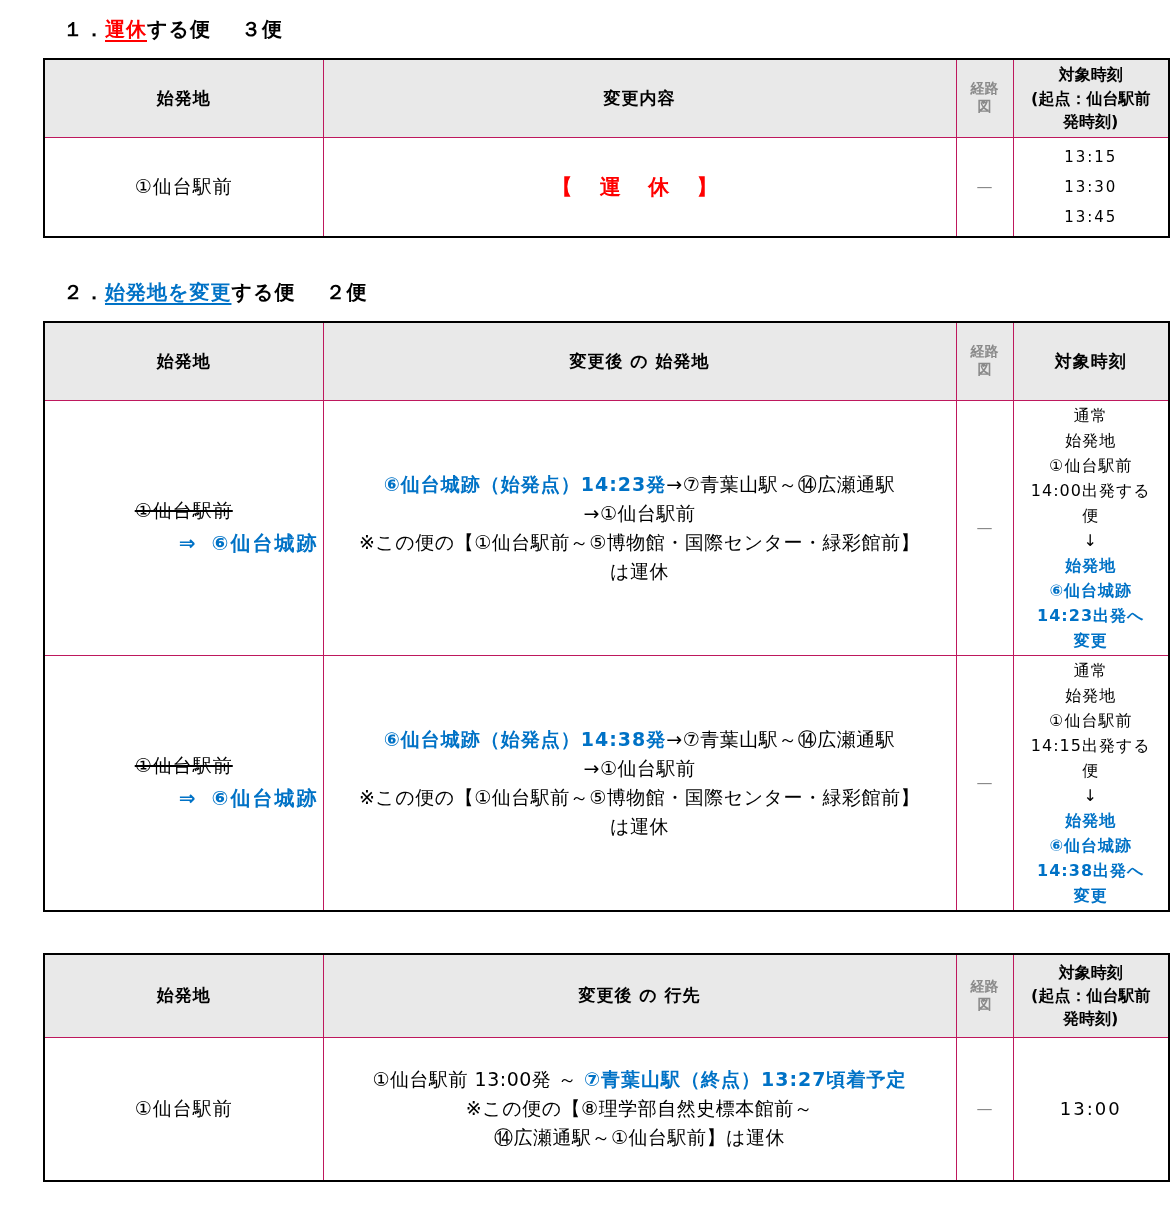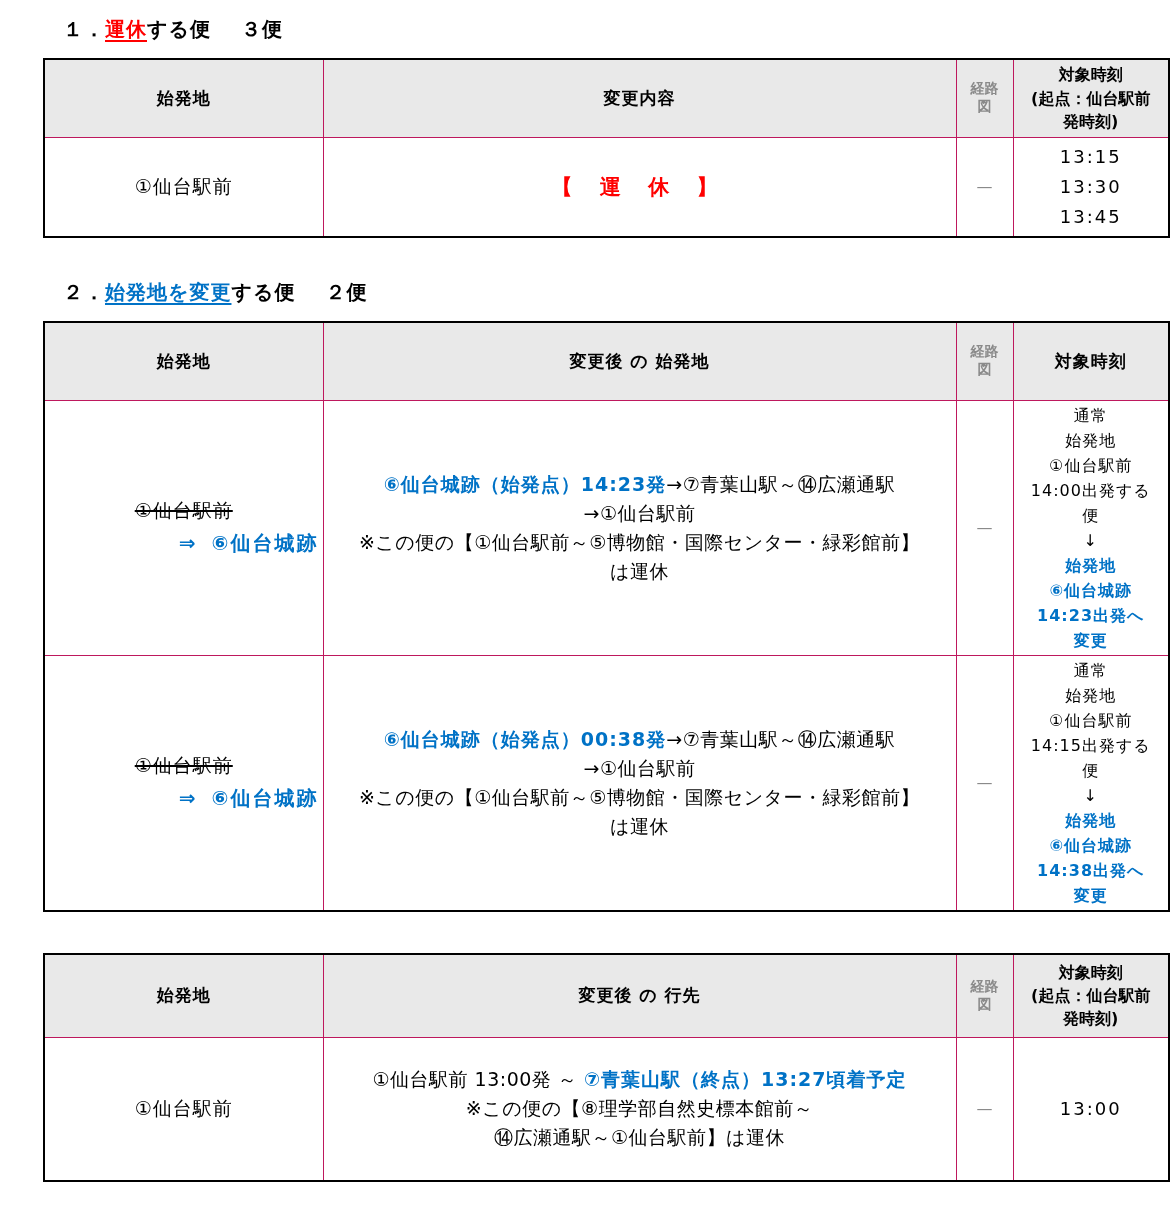--- a/index.html
+++ b/index.html
@@ -71,21 +71,21 @@
   .origin-new { font-size: 20px; font-weight: bold; letter-spacing: 2px; text-align: right; }
   .origin-new .arrow { margin-right: 14px; }
 
   .suspend-cell { font-size: 21px; font-weight: bold; letter-spacing: 10px; }
 
   .change-cell { font-size: 19px; line-height: 29px; letter-spacing: 0.5px; }
   .change-cell .blue { letter-spacing: 1px; }
 
   .route-cell { font-size: 16px; }
 
-  .times-cell { font-size: 18px; line-height: 30px; letter-spacing: 2px; }
+  .times-cell { font-size: 15px; line-height: 30px; letter-spacing: 2px; }
 
   .timeflow-cell { font-size: 16px; line-height: 25px; letter-spacing: 1px; padding: 2px 17px; }
   .timeflow-cell .changed { font-weight: bold; }
 
   .single-time-cell { font-size: 18px; letter-spacing: 2px; }
 </style>
 </head>
 <body>
 
 <div class="page">
@@ -172,21 +172,21 @@
             <div class="changed blue">14:23出発へ</div>
             <div class="changed blue">変更</div>
           </td>
         </tr>
         <tr class="h250">
           <td class="origin-cell">
             <div class="origin-old">①仙台駅前</div>
             <div class="origin-new blue"><span class="arrow">⇒</span><span>⑥仙台城跡</span></div>
           </td>
           <td class="change-cell">
-            <div><span class="blue bold">⑥仙台城跡（始発点）00:38発</span><span>→⑦青葉山駅～⑭広瀬通駅</span></div>
+            <div><span class="blue bold">⑥仙台城跡（始発点）14:38発</span><span>→⑦青葉山駅～⑭広瀬通駅</span></div>
             <div>→①仙台駅前</div>
             <div>※この便の【①仙台駅前～⑤博物館・国際センター・緑彩館前】</div>
             <div>は運休</div>
           </td>
           <td class="route-cell muted">—</td>
           <td class="timeflow-cell">
             <div>通常</div>
             <div>始発地</div>
             <div>①仙台駅前</div>
             <div>14:15出発する</div>

